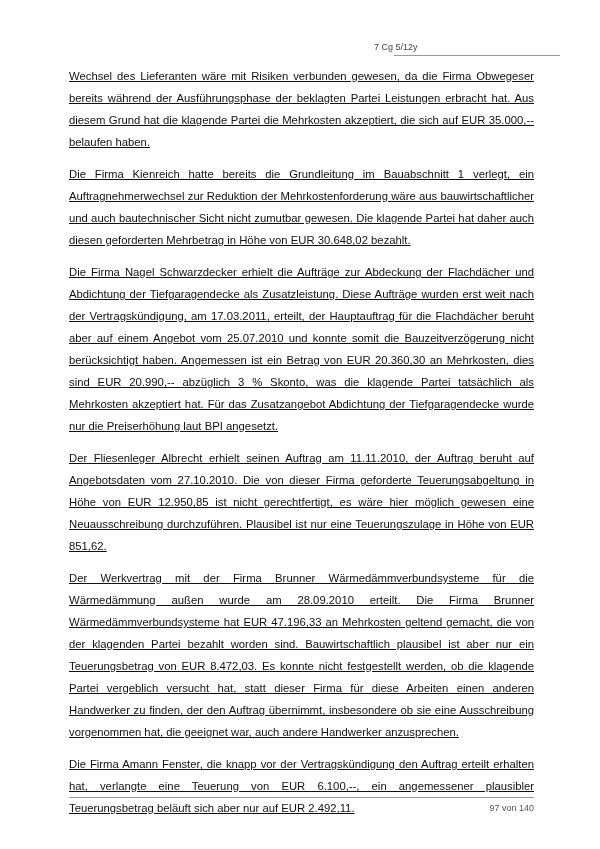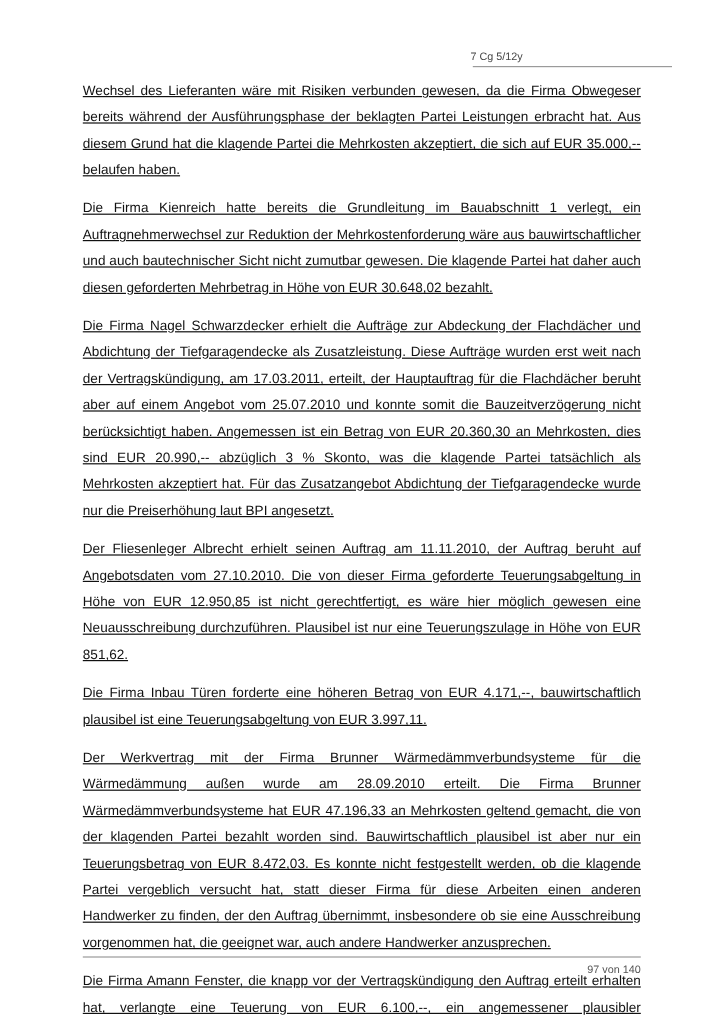--- a/index.html
+++ b/index.html
@@ -1,38 +1,37 @@
 <!DOCTYPE html>
 <html><head>
   <meta charset="utf-8">
   <style>
     html, body { margin: 0; padding: 0; background: #ffffff; }
     body { width: 600px; height: 849px; position: relative; overflow: hidden;
            font-family: "Liberation Sans", sans-serif; color: #111; }
-    .header-ref { position: absolute; left: 392px; top: 42px; font-size: 9px; color: #444; }
+    .header-ref { position: absolute; left: 374px; top: 42px; font-size: 9px; color: #444; }
     .header-rule { position: absolute; left: 394px; top: 55px; width: 166px; height: 1px; background: #9a9a9a; }
     .body-text { position: absolute; left: 69px; top: 65px; width: 465px; }
     .body-text p { margin: 0 0 10px 0; font-size: 11.3px; line-height: 22px; text-align: justify; text-decoration: underline; }
     .footer-rule { position: absolute; left: 69px; top: 797px; width: 465px; height: 1px; background: #9a9a9a; }
     .footer-page { position: absolute; right: 66px; top: 803px; font-size: 9px; color: #555; }
   </style>
 </head>
 <body>
 
 <div>
   <div class="header-ref">7 Cg 5/12y</div>
   <div class="header-rule"></div>
 </div>
 
 <div class="body-text">
   <p>Wechsel des Lieferanten wäre mit Risiken verbunden gewesen, da die Firma Obwegeser bereits während der Ausführungsphase der beklagten Partei Leistungen erbracht hat. Aus diesem Grund hat die klagende Partei die Mehrkosten akzeptiert, die sich auf EUR 35.000,-- belaufen haben.</p>
   <p>Die Firma Kienreich hatte bereits die Grundleitung im Bauabschnitt 1 verlegt, ein Auftragnehmerwechsel zur Reduktion der Mehrkostenforderung wäre aus bauwirtschaftlicher und auch bautechnischer Sicht nicht zumutbar gewesen. Die klagende Partei hat daher auch diesen geforderten Mehrbetrag in Höhe von EUR 30.648,02 bezahlt.</p>
   <p>Die Firma Nagel Schwarzdecker erhielt die Aufträge zur Abdeckung der Flachdächer und Abdichtung der Tiefgaragendecke als Zusatzleistung. Diese Aufträge wurden erst weit nach der Vertragskündigung, am 17.03.2011, erteilt, der Hauptauftrag für die Flachdächer beruht aber auf einem Angebot vom 25.07.2010 und konnte somit die Bauzeitverzögerung nicht berücksichtigt haben. Angemessen ist ein Betrag von EUR 20.360,30 an Mehrkosten, dies sind EUR 20.990,-- abzüglich 3 % Skonto, was die klagende Partei tatsächlich als Mehrkosten akzeptiert hat. Für das Zusatzangebot Abdichtung der Tiefgaragendecke wurde nur die Preiserhöhung laut BPI angesetzt.</p>
   <p>Der Fliesenleger Albrecht erhielt seinen Auftrag am 11.11.2010, der Auftrag beruht auf Angebotsdaten vom 27.10.2010. Die von dieser Firma geforderte Teuerungsabgeltung in Höhe von EUR 12.950,85 ist nicht gerechtfertigt, es wäre hier möglich gewesen eine Neuausschreibung durchzuführen. Plausibel ist nur eine Teuerungszulage in Höhe von EUR 851,62.</p>
-  <p>Die Firma Inbau Türen forderte eine höheren Betrag von EUR 4.171,--, bauwirtschaftlich plausibel ist eine Teuerungsabgeltung von EUR 3.997,11.</p>
   <p>Der Werkvertrag mit der Firma Brunner Wärmedämmverbundsysteme für die Wärmedämmung außen wurde am 28.09.2010 erteilt. Die Firma Brunner Wärmedämmverbundsysteme hat EUR 47.196,33 an Mehrkosten geltend gemacht, die von der klagenden Partei bezahlt worden sind. Bauwirtschaftlich plausibel ist aber nur ein Teuerungsbetrag von EUR 8.472,03. Es konnte nicht festgestellt werden, ob die klagende Partei vergeblich versucht hat, statt dieser Firma für diese Arbeiten einen anderen Handwerker zu finden, der den Auftrag übernimmt, insbesondere ob sie eine Ausschreibung vorgenommen hat, die geeignet war, auch andere Handwerker anzusprechen.</p>
   <p>Die Firma Amann Fenster, die knapp vor der Vertragskündigung den Auftrag erteilt erhalten hat, verlangte eine Teuerung von EUR 6.100,--, ein angemessener plausibler Teuerungsbetrag beläuft sich aber nur auf EUR 2.492,11.</p>
 </div>
 
 <div>
   <div class="footer-rule"></div>
   <div class="footer-page">97 von 140</div>
 </div>
 
 </body></html>

